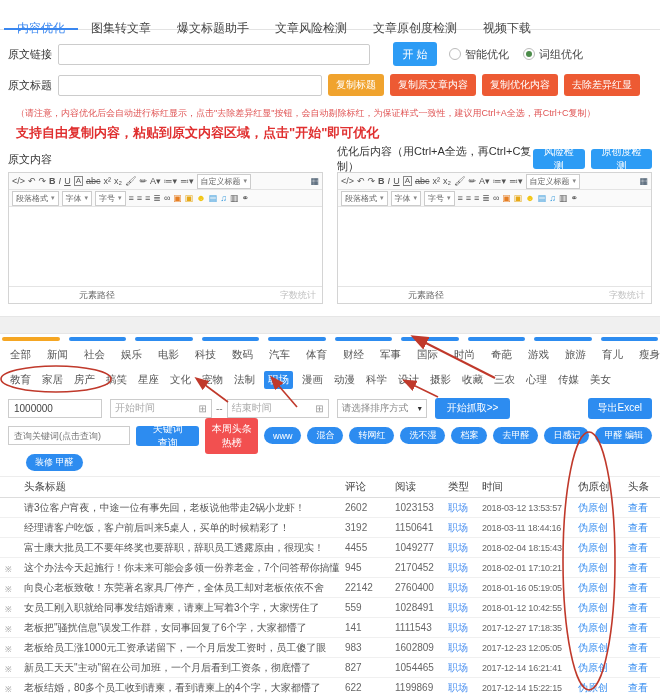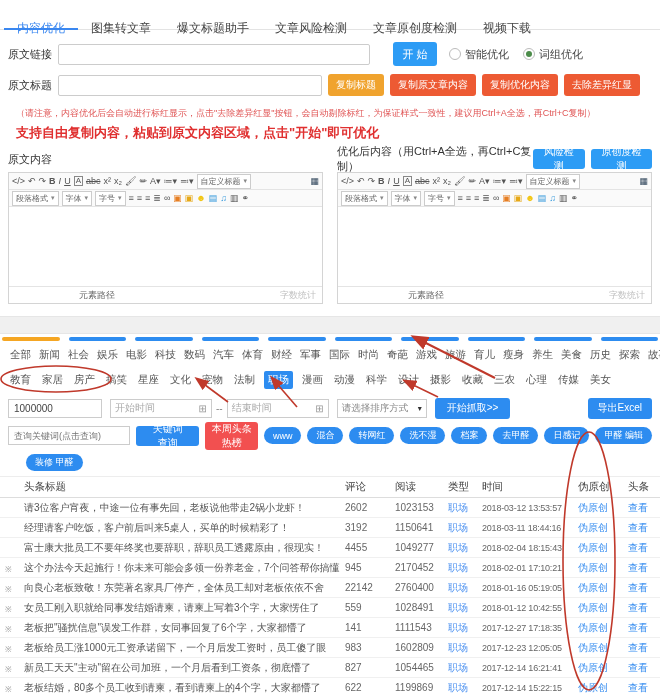--- a/index.html
+++ b/index.html
@@ -57,42 +57,42 @@
              font-size:9px; padding:0 6px; background:#fff; }
   .ed-foot .pathlbl { margin-left:64px; color:#666; }
   .ed-foot .wordcnt { margin-left:auto; color:#c0c0c0; }
 
   .gray-band { height:18px; background:#f0f0f0; border-top:1px solid #e6e6e6; border-bottom:1px solid #e6e6e6; margin-top:12px; }
 
   
   .dash-row { display:flex; gap:9px; padding:0 2px; margin-top:3px; }
   .dash { flex:1; height:4px; border-radius:2px; }
 
-  .cat-row { display:flex; gap:4px; padding:5px 8px 2px 8px; font-size:10.5px; color:#555; }
+  .cat-row { display:flex; gap:12px; padding:5px 8px 2px 8px; font-size:10.5px; color:#555; }
   .cat-row2 { gap:7px; }
   .cat { padding:2px 2px; cursor:pointer; white-space:nowrap; }
   .cat.selected { background:#2d8cf0; color:#fff; border-radius:2px; padding:2px 4px; }
 
   .filters { padding:6px 8px 0 8px; }
   .f1 { display:flex; align-items:center; gap:8px; height:22px; }
   .count-input { width:94px; height:19px; border:1px solid #ccc; font-size:10px; padding:0 5px; color:#444; }
   .dateinput { width:102px; height:19px; border:1px solid #ccc; display:flex; align-items:center;
                justify-content:space-between; padding:0 4px; font-size:10px; color:#aaa; background:#fff; cursor:pointer; }
   .dateinput .cal { color:#999; font-size:10px; }
   .rangesep { font-size:10px; color:#888; margin:0 -4px; }
   .selectbox { width:90px; height:19px; border:1px solid #ccc; display:flex; align-items:center;
                justify-content:space-between; padding:0 4px; font-size:9.5px; color:#888; background:#fff; cursor:pointer; }
   .selectbox .caret { color:#333; font-size:8px; }
   .btn-crawl { background:#2d8cf0; height:21px; padding:0 12px; font-size:10px; }
   .f1 .spacer { flex:1; }
   .btn-export { background:#2d8cf0; height:21px; padding:0 10px; font-size:10px; }
   .f2 { display:flex; align-items:center; gap:6px; height:21px; margin-top:6px; }
   .kw-input { width:122px; height:19px; border:1px solid #ccc; font-size:9px; padding:0 5px; }
   .btn-kwq { background:#2d8cf0; height:20px; padding:0 13px; font-size:10px; }
-  .btn-hot { background:#f25050; height:28px; padding:0 4px; font-size:10px; }
+  .btn-hot { background:#f25050; height:36px; padding:0 4px; font-size:10px; }
   .pill { background:#2d8cf0; color:#fff; border-radius:10px; height:17px; padding:0 9px;
           font-size:9px; display:inline-flex; align-items:center; cursor:pointer; white-space:nowrap; }
   .f3 { margin-top:7px; padding-left:18px; height:18px; display:flex; align-items:center; }
 
   
   .tbl { margin-top:5px; }
   .trow { display:grid; grid-template-columns:345px 50px 53px 34px 96px 50px 32px;
           align-items:center; height:20px; border-bottom:1px solid #f0f0f0; font-size:10px; color:#555; }
   .trow.head { height:22px; border-top:1px solid #ededed; border-bottom:1px solid #ddd;
                color:#444; font-size:10.5px; }

